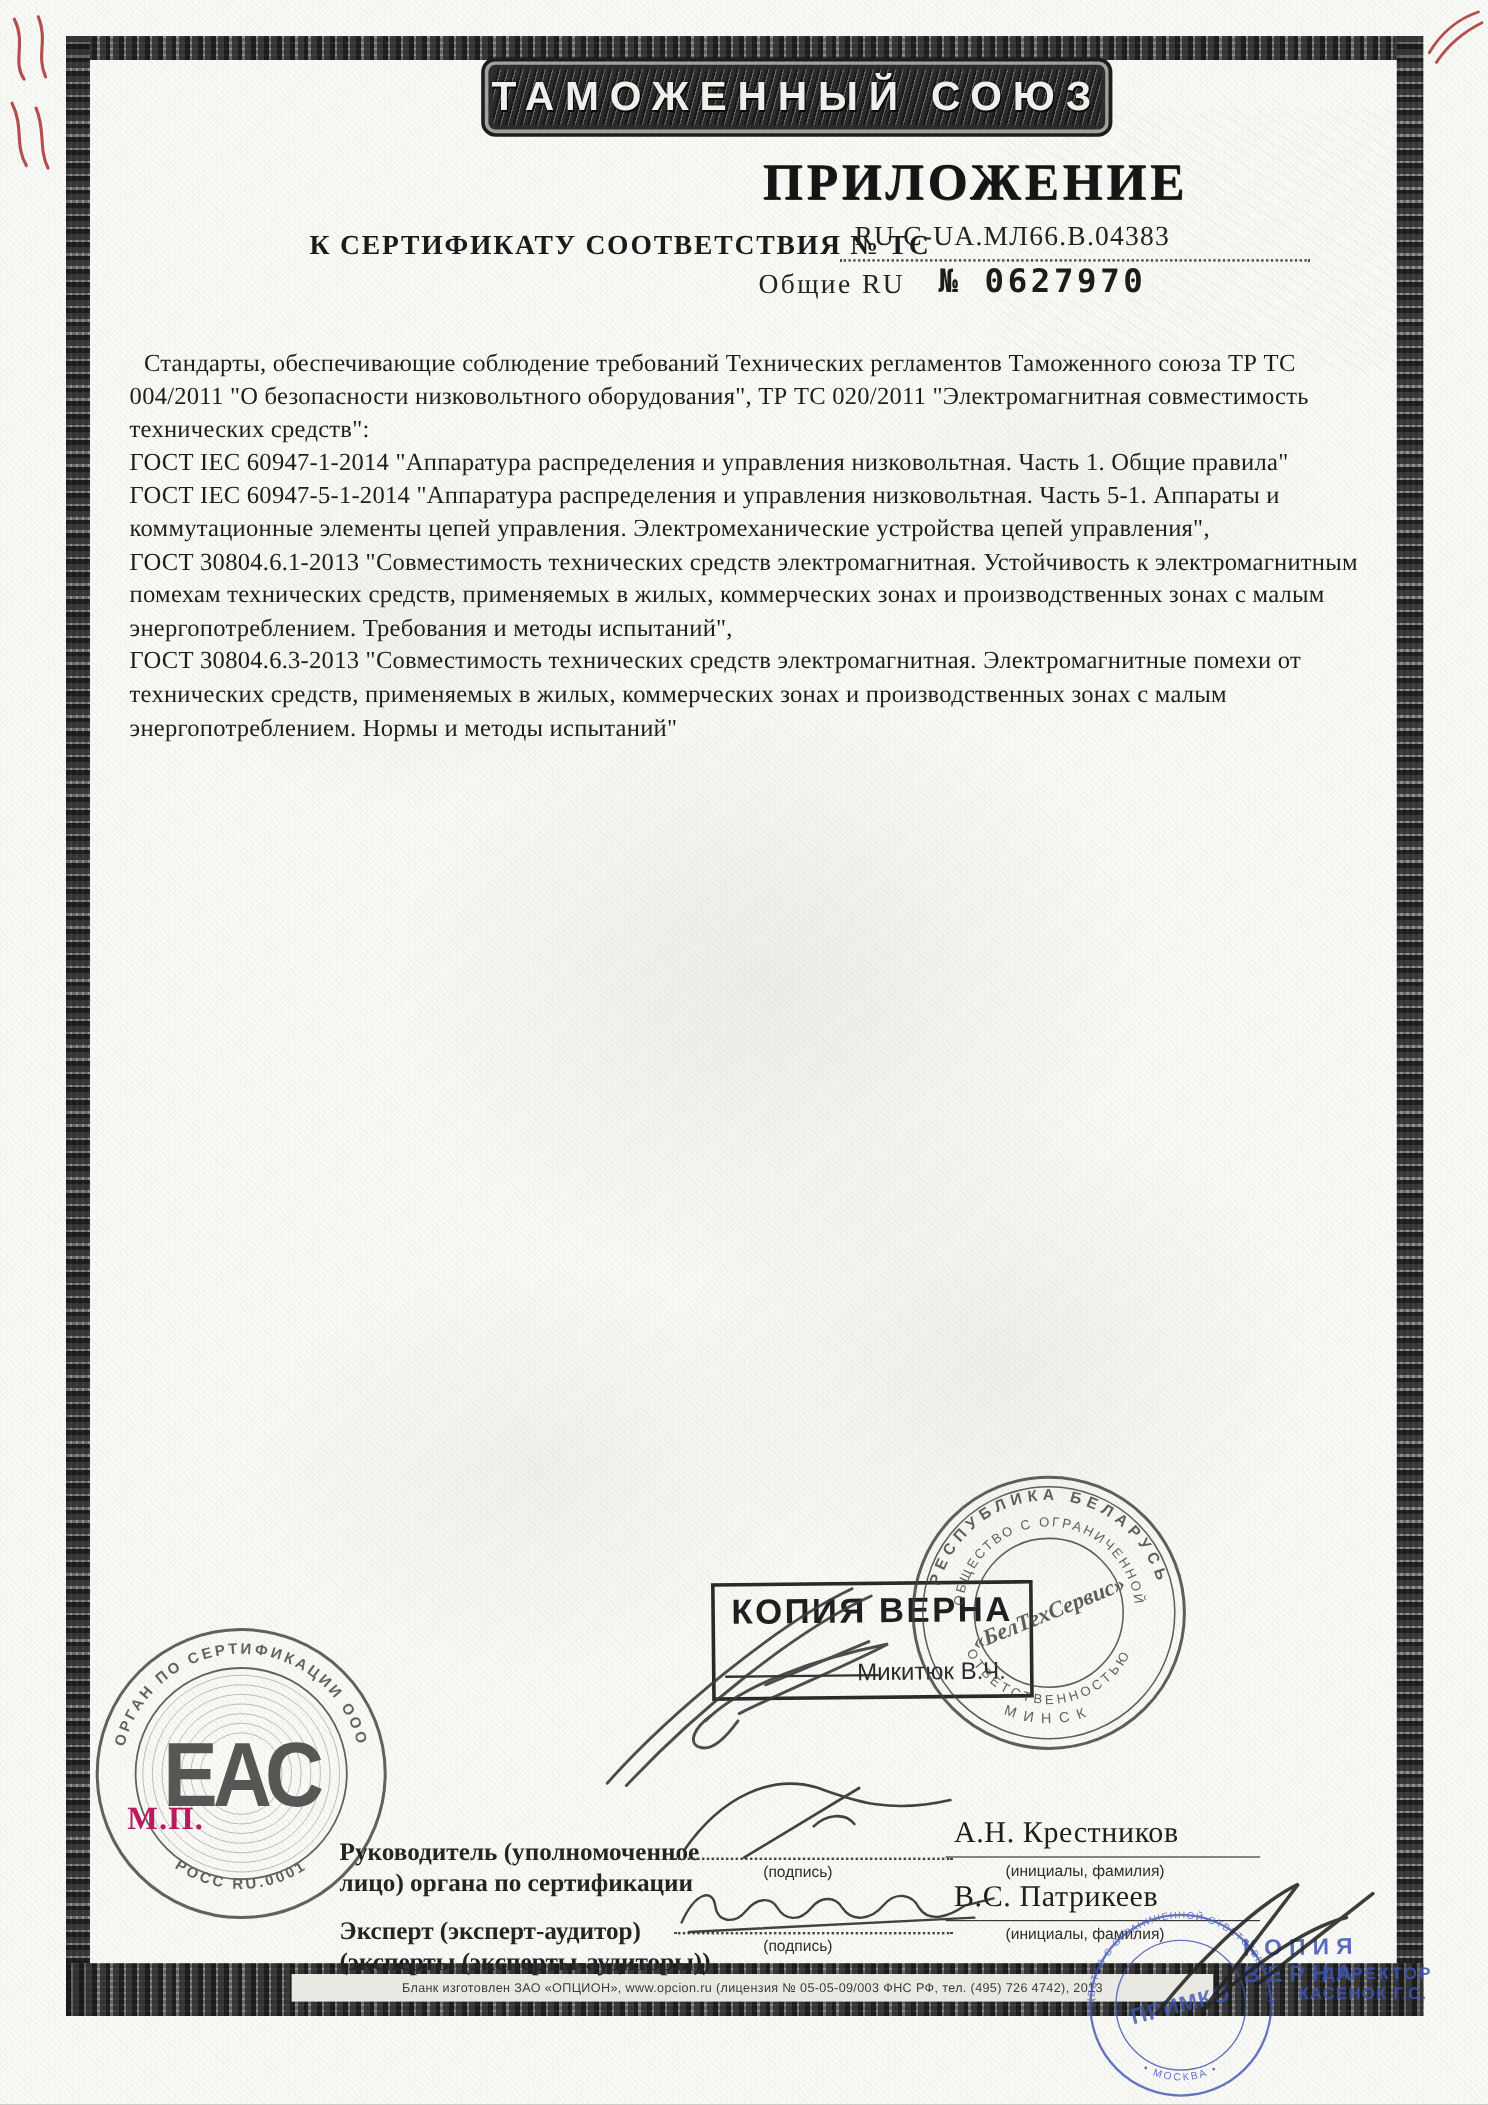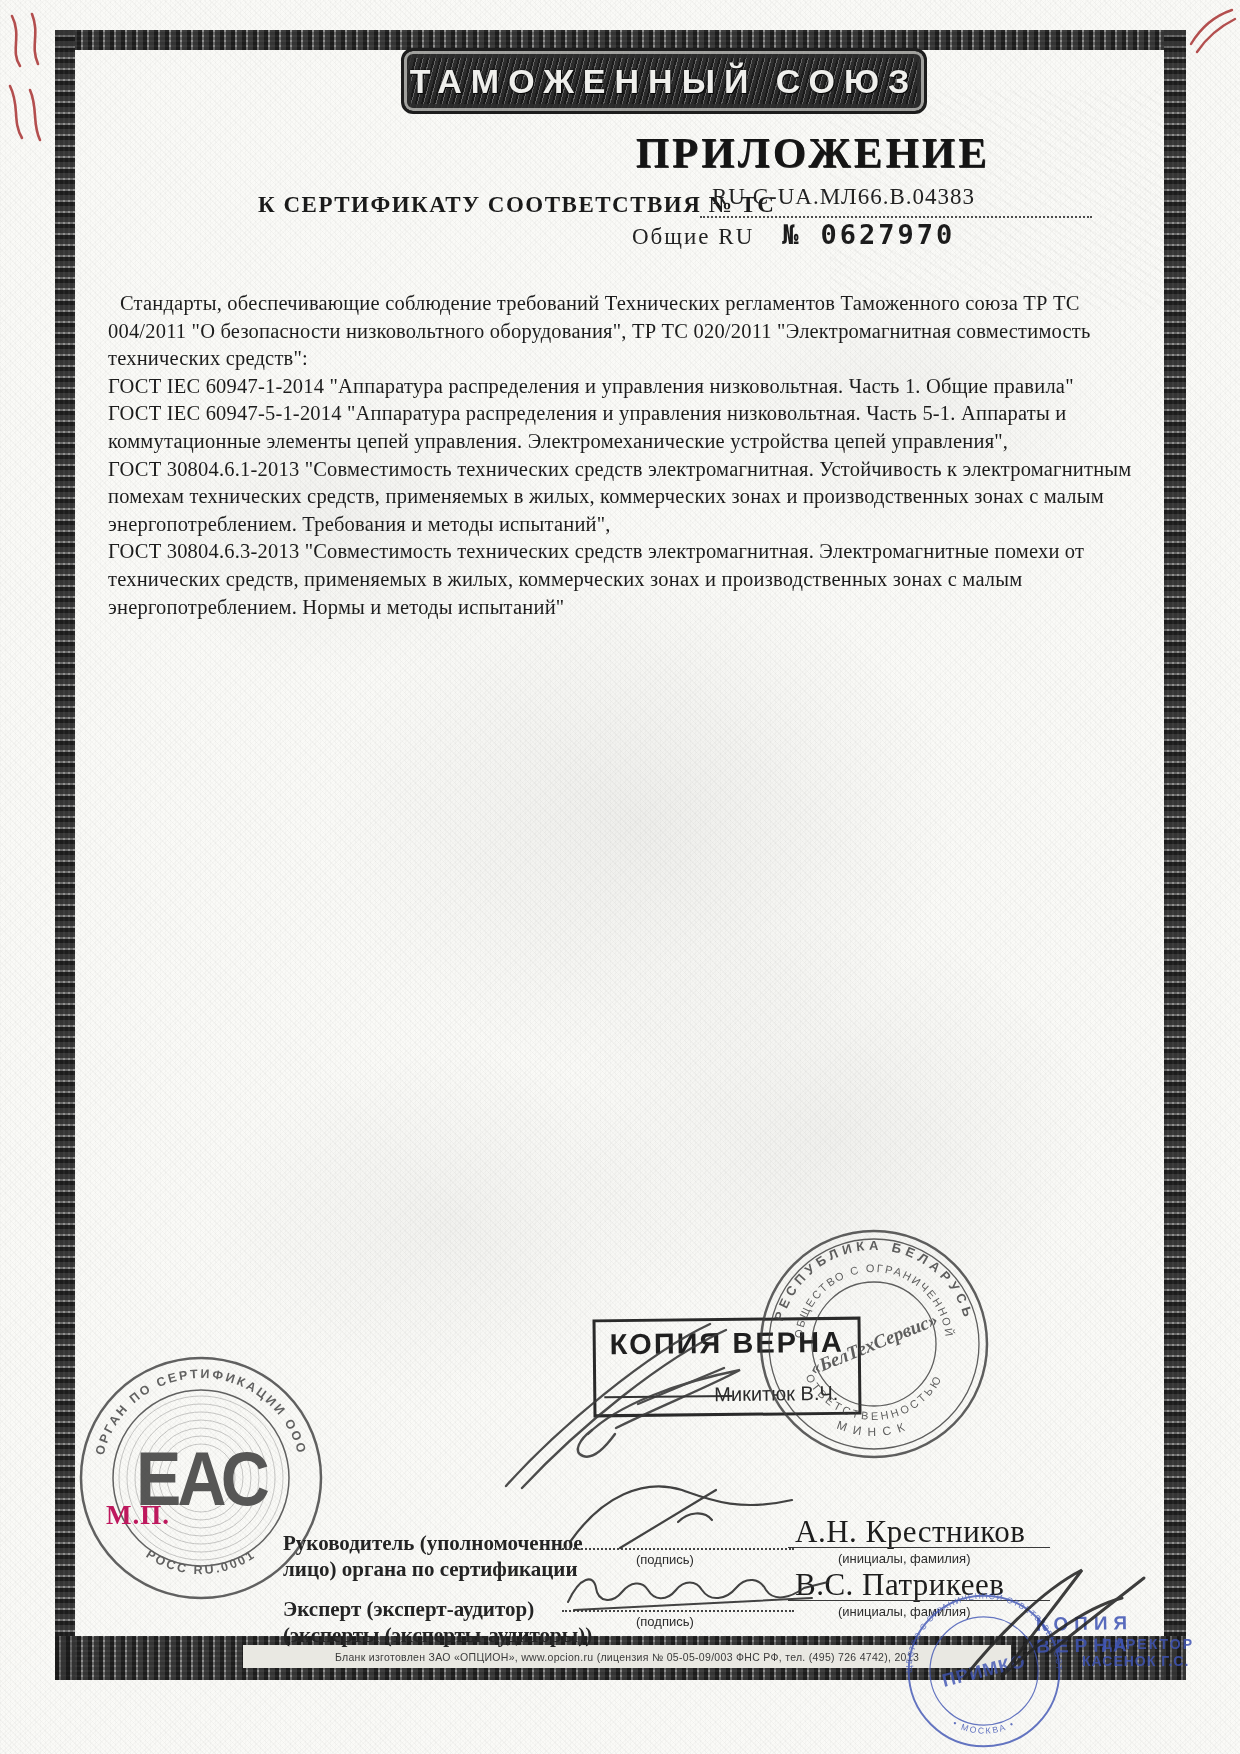--- a/index.html
+++ b/index.html
@@ -101,21 +101,21 @@
   .role{position:absolute;left:283px;z-index:4;font-size:21px;font-weight:bold;color:#242424;line-height:26px;}
   .role1{top:1530px;}
   .role2{top:1596px;}
   .sigline{position:absolute;z-index:4;border-top:2px dotted #444;}
   .sigline1{left:562px;top:1548px;width:232px;}
   .sigline2{left:562px;top:1610px;width:232px;}
   .podpis{position:absolute;z-index:4;font-family:"Liberation Sans","DejaVu Sans",sans-serif;font-size:13px;color:#2c2c2c;}
   .podpis1{left:636px;top:1552px;}
   .podpis2{left:636px;top:1614px;}
 
-  .sig-name{position:absolute;z-index:4;font-size:31px;color:#1d1d1d;letter-spacing:.5px;}
+  .sig-name{position:absolute;z-index:4;font-size:25px;color:#1d1d1d;letter-spacing:.5px;}
   .name1{left:795px;top:1514px;}
   .name2{left:795px;top:1567px;}
   .nameline{position:absolute;z-index:4;border-top:1.5px solid #3a3a3a;}
   .nameline1{left:788px;top:1547px;width:262px;}
   .nameline2{left:788px;top:1600px;width:262px;}
   .initials{position:absolute;z-index:4;font-family:"Liberation Sans","DejaVu Sans",sans-serif;font-size:13px;color:#2c2c2c;}
   .initials1{left:838px;top:1551px;}
   .initials2{left:838px;top:1604px;}
 
   .fineprint-strip{

